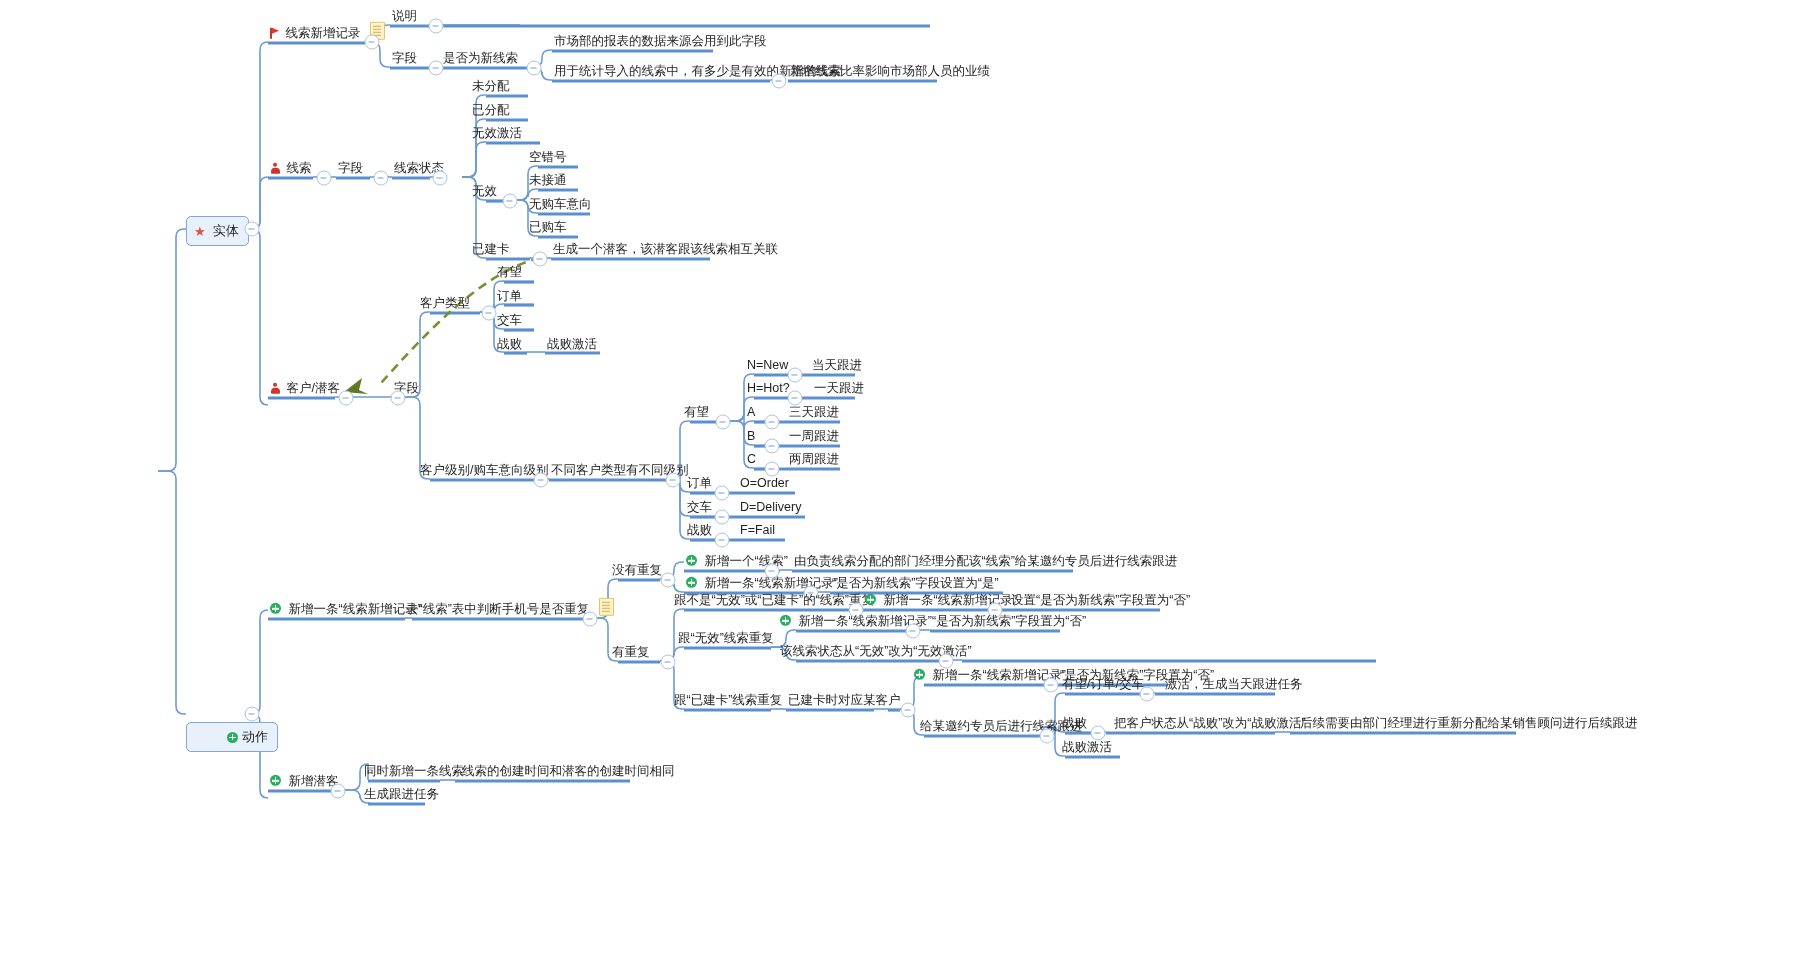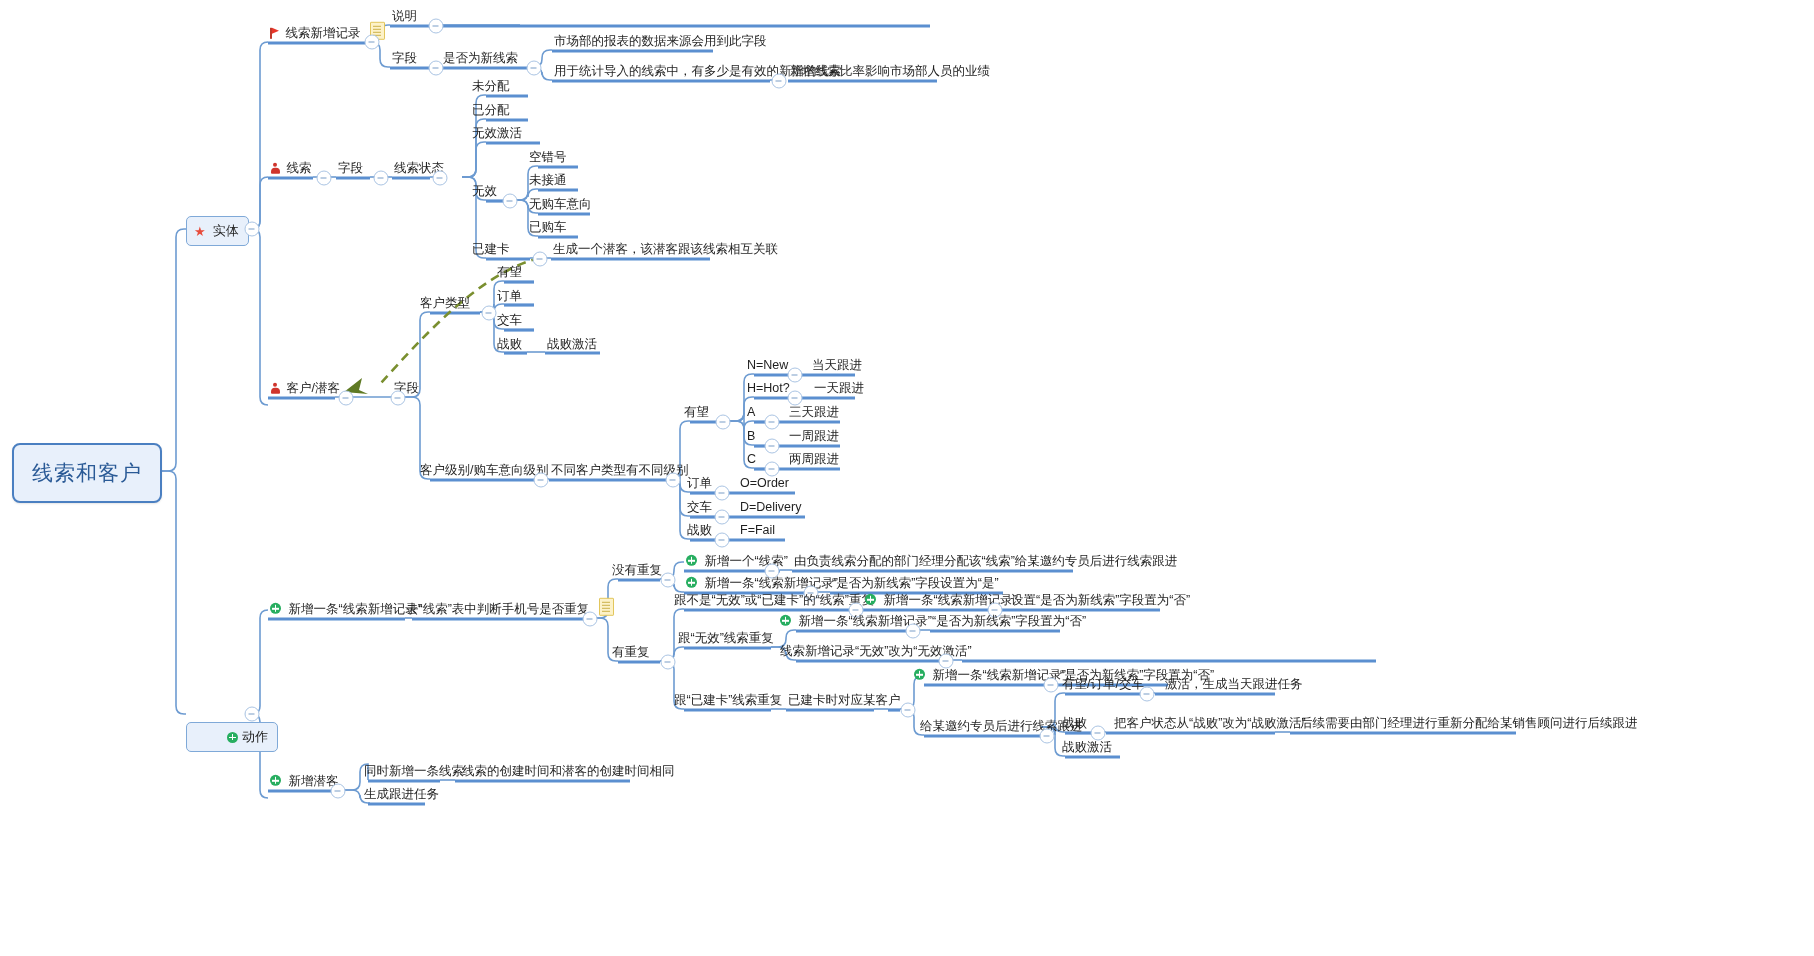--- a/index.html
+++ b/index.html
@@ -324,23 +324,20 @@
       <line x1="455" y1="781" x2="630" y2="781"></line>
       <line x1="368" y1="804" x2="425" y2="804"></line>
     </g>
 
     <g>
       <path d="M540 258 C 480 272, 420 340, 380 384" fill="none" stroke="#7a8f2f" stroke-width="2.6" stroke-dasharray="9 6"></path>
       <path d="M344 392 L362 378 L359 390 L368 394 Z" fill="#5f7a24"></path>
     </g>
   </svg>
 
-  <div class="root" style="left:12px; top:443px;">
-    <span>线索和客户</span>
-  </div>
 
   <div class="chip" style="left:186px; top:216px;">
     <span class="ic ic-star">★</span>
     <span>实体</span>
   </div>
   <div class="toggle" style="left:252px; top:229px;"></div>
 
   <div class="chip" style="left:186px; top:722px;padding-left:40px;">
     <span class="ic-plus"></span>
     <span>动作</span>
@@ -593,21 +590,21 @@
   </div>
   <div class="node" style="left:778px; top:629px;">
     <span class="ic-plus" style="margin-right:4px;position:relative;top:1px;"></span>
     <span class="txt">新增一条“线索新增记录”</span>
   </div>
   <div class="toggle" style="left:913px; top:631px;"></div>
   <div class="node" style="left:930px; top:629px;">
     <span class="txt">“是否为新线索”字段置为“否”</span>
   </div>
   <div class="node" style="left:778px; top:659px;">
-    <span class="txt">线索新增记录“无效”改为“无效激活”</span>
+    <span class="txt">该线索状态从“无效”改为“无效激活”</span>
   </div>
   <div class="toggle" style="left:946px; top:661px;"></div>
 
   <div class="node" style="left:672px; top:708px;">
     <span class="txt">跟“已建卡”线索重复</span>
   </div>
   <div class="node" style="left:786px; top:708px;">
     <span class="txt">已建卡时对应某客户</span>
   </div>
   <div class="toggle" style="left:908px; top:710px;"></div>

